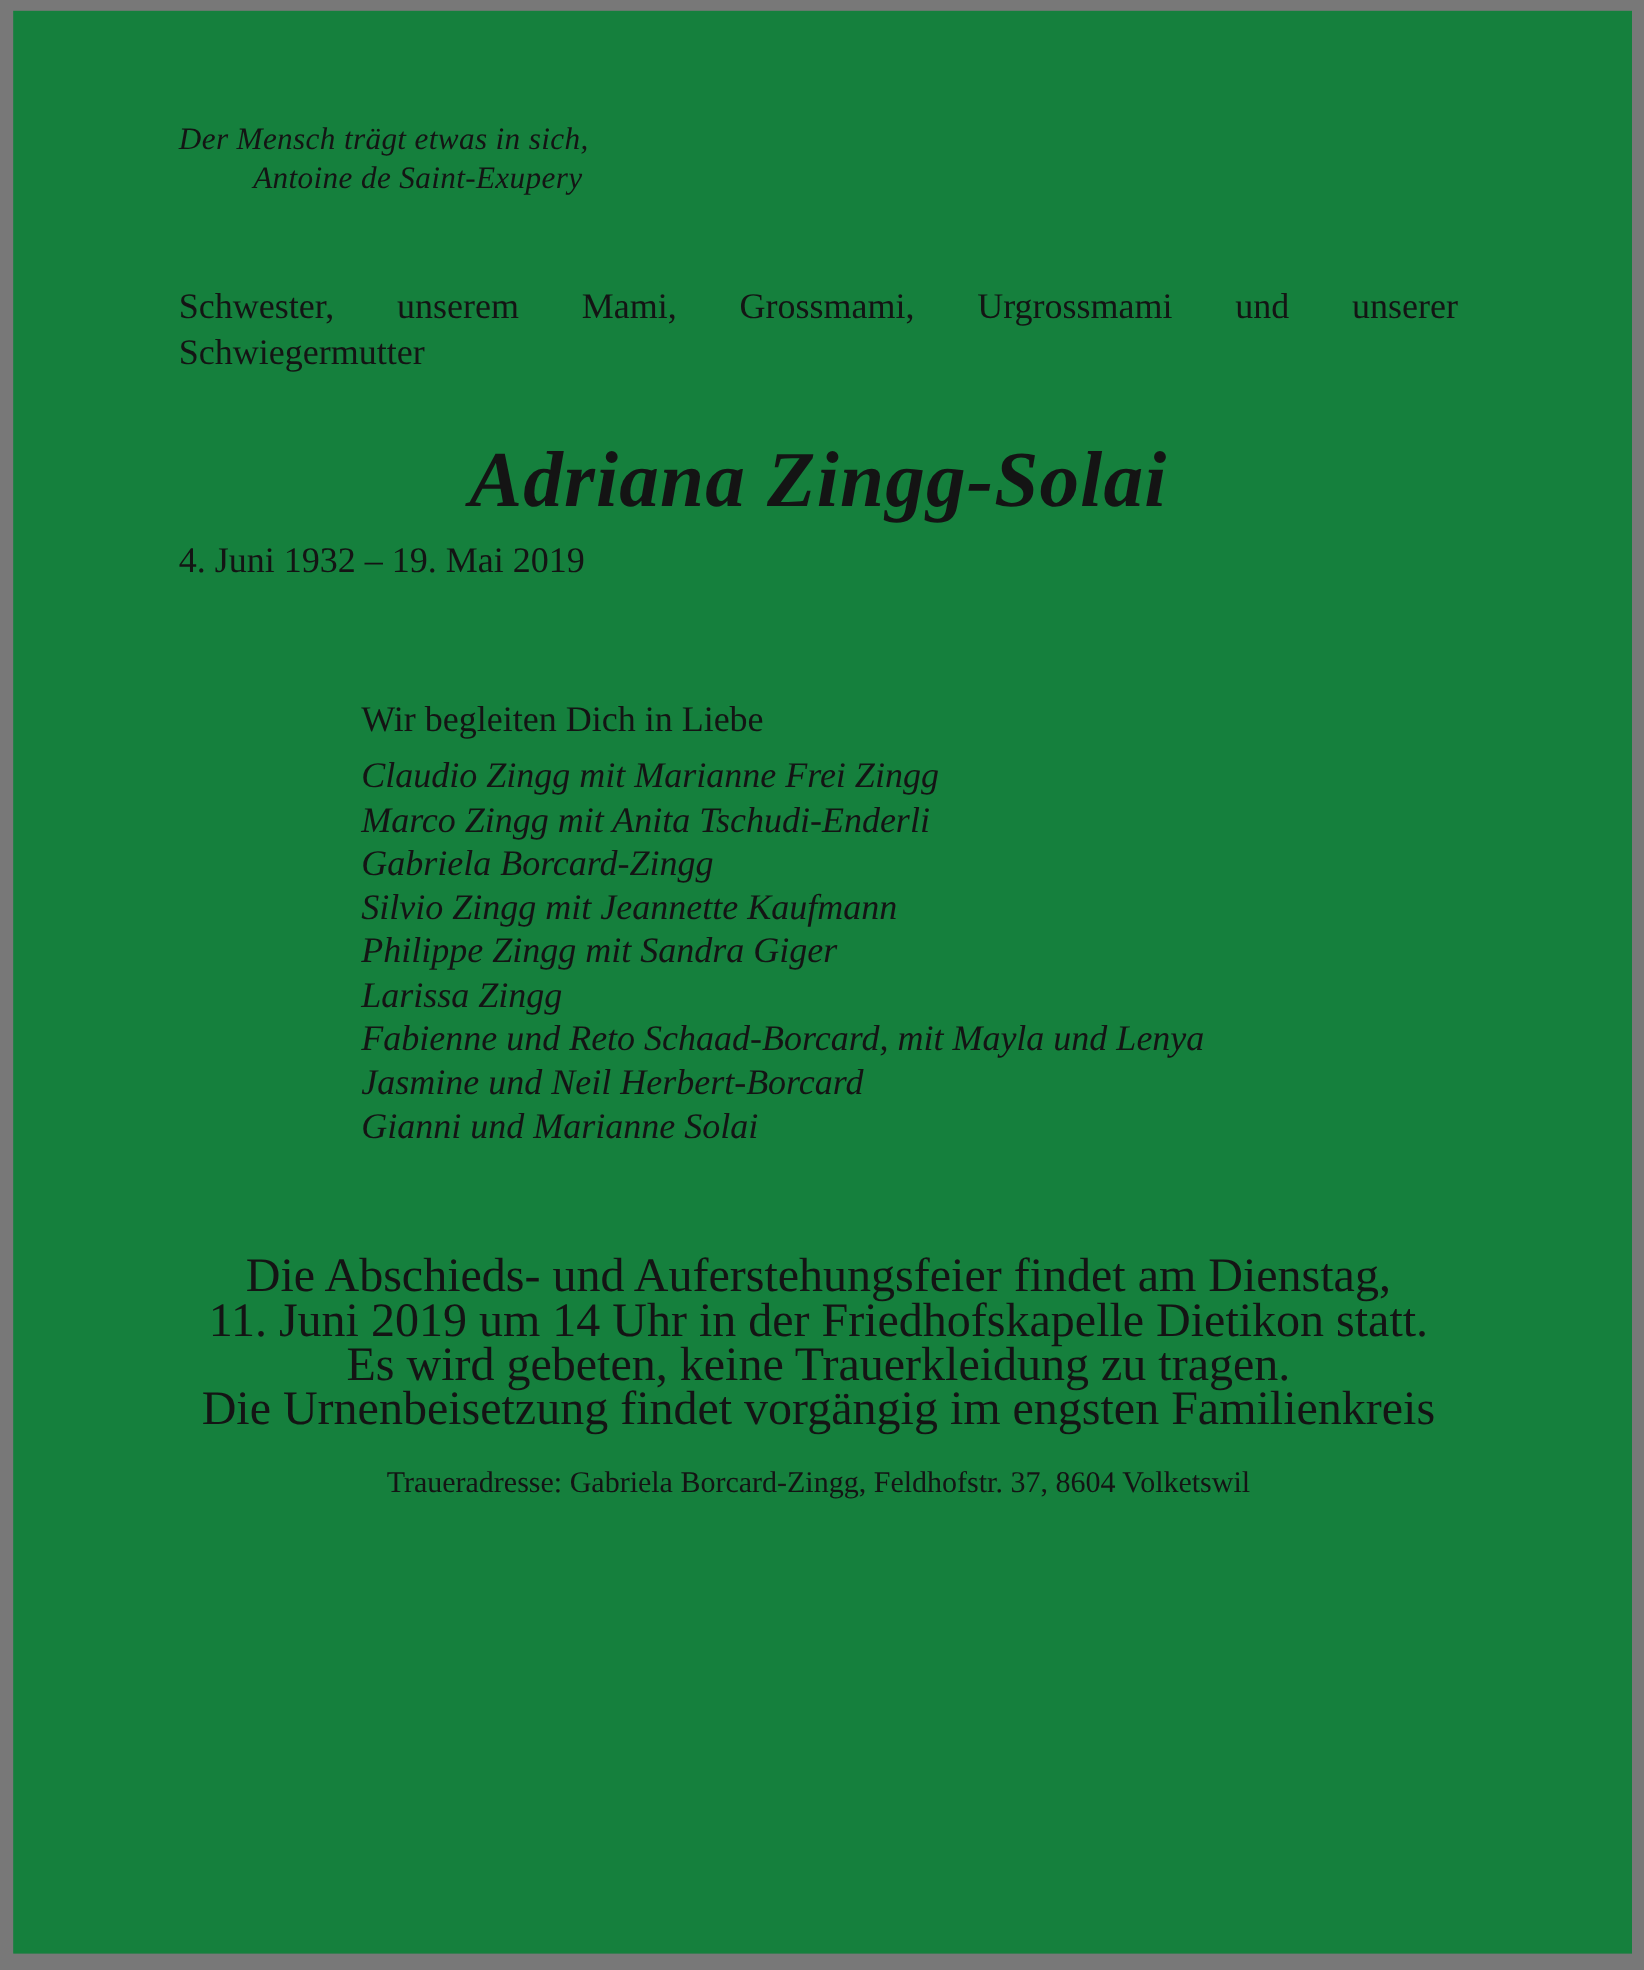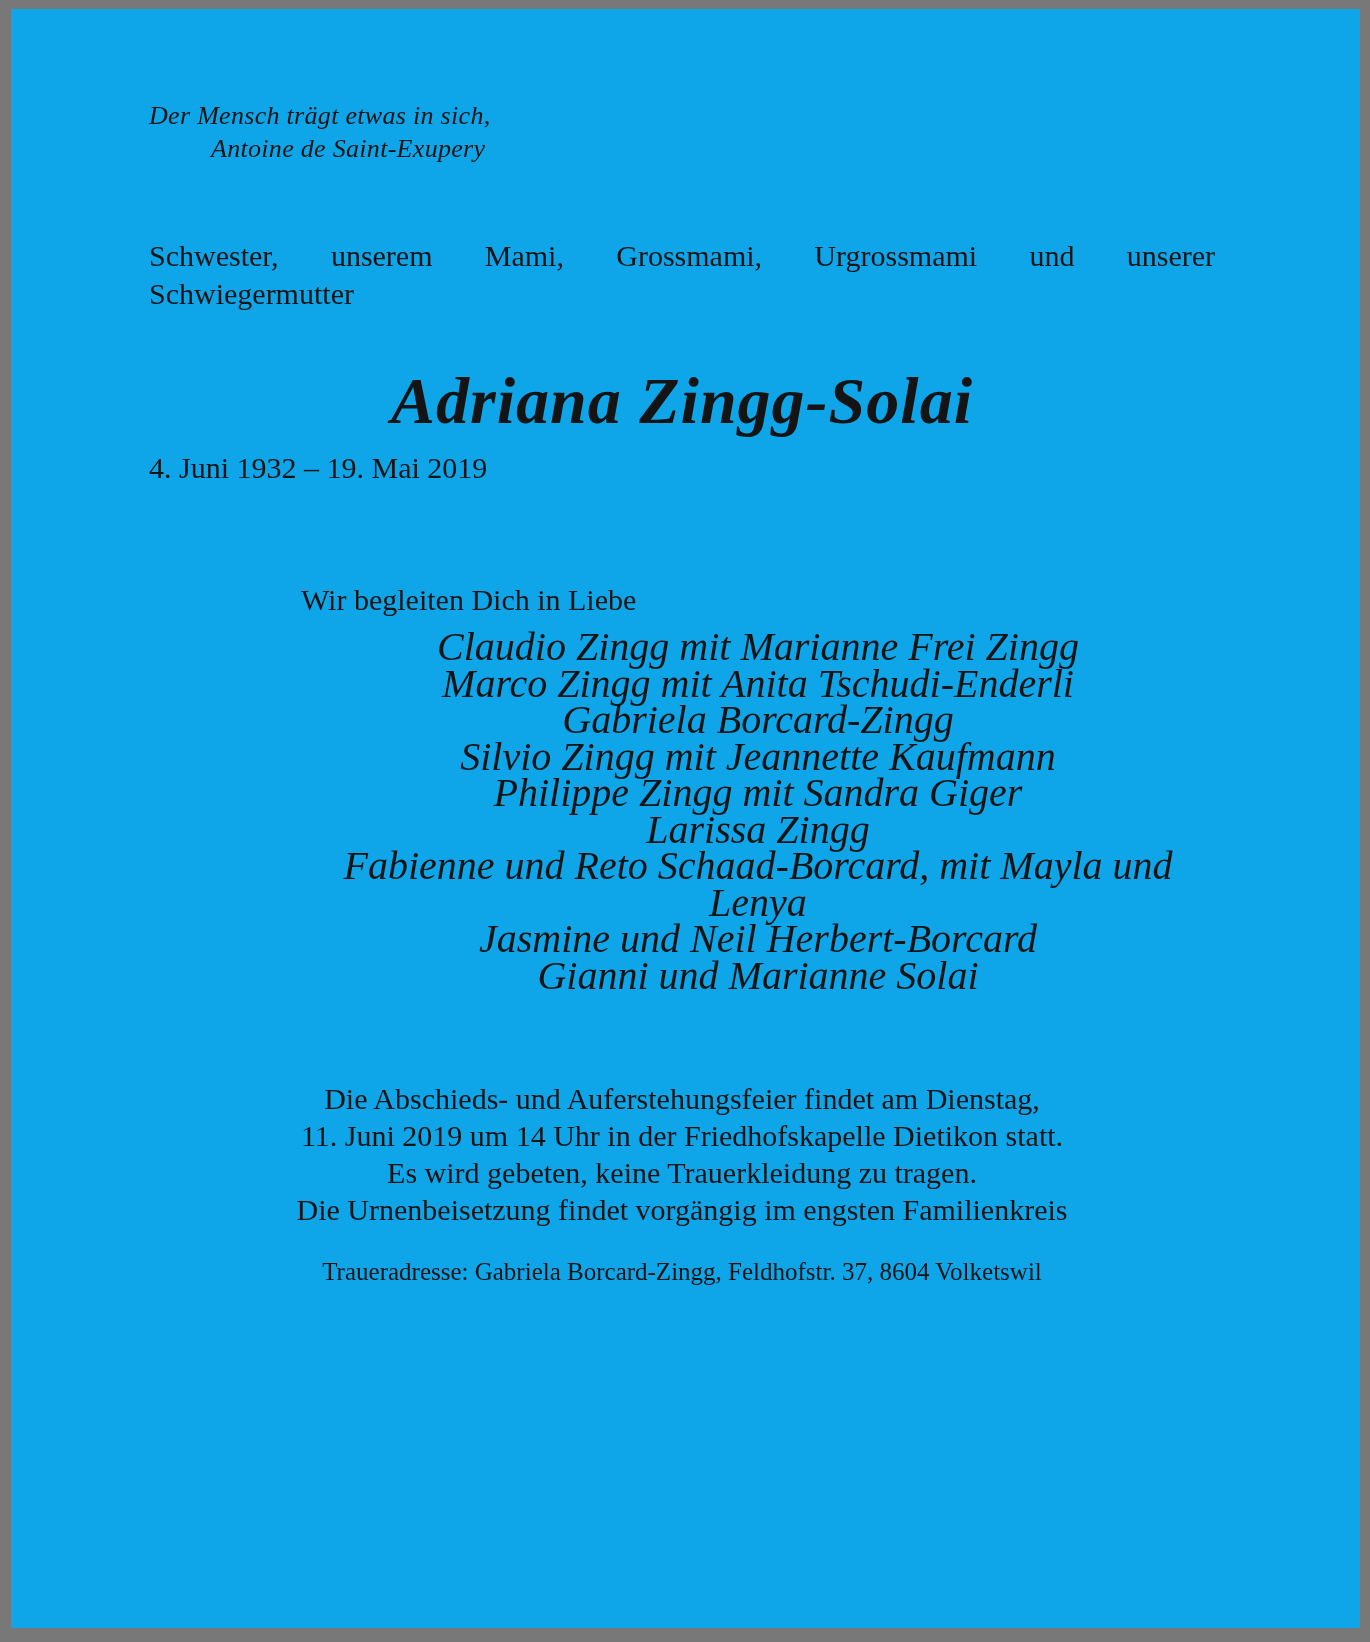--- a/index.html
+++ b/index.html
@@ -18,21 +18,21 @@
     position: absolute;
     inset: 0;
     background: #787878;
   }
   .page {
     position: absolute;
     left: 11px;
     top: 9px;
     right: 10px;
     bottom: 14px;
-    background: #0ea5e9;
+    background: #15803d;
     color: #141414;
     box-sizing: border-box;
     padding: 0 145px 0 138px;
     overflow: hidden;
   }
   .quote {
     margin-top: 90px;
     font-style: italic;
     font-size: 26px;
     line-height: 33px;
@@ -68,28 +68,27 @@
   .farewell-heading {
     margin-top: 94px;
     margin-left: 152px;
     font-size: 30px;
     line-height: 38px;
   }
   .mourners {
     margin-top: 10px;
     margin-left: 152px;
     font-style: italic;
-    font-size: 40px;
+    font-size: 30px;
     line-height: 36.5px;
-    text-align: center;
   }
   .ceremony {
     margin-top: 86px;
     text-align: center;
-    font-size: 30px;
+    font-size: 40px;
     line-height: 37px;
     font-family: Liberation Serif, serif;
   }
   .donation {
     margin-top: 33px;
     text-align: center;
     font-size: 30px;
     line-height: 37px;
   }
   .address {

